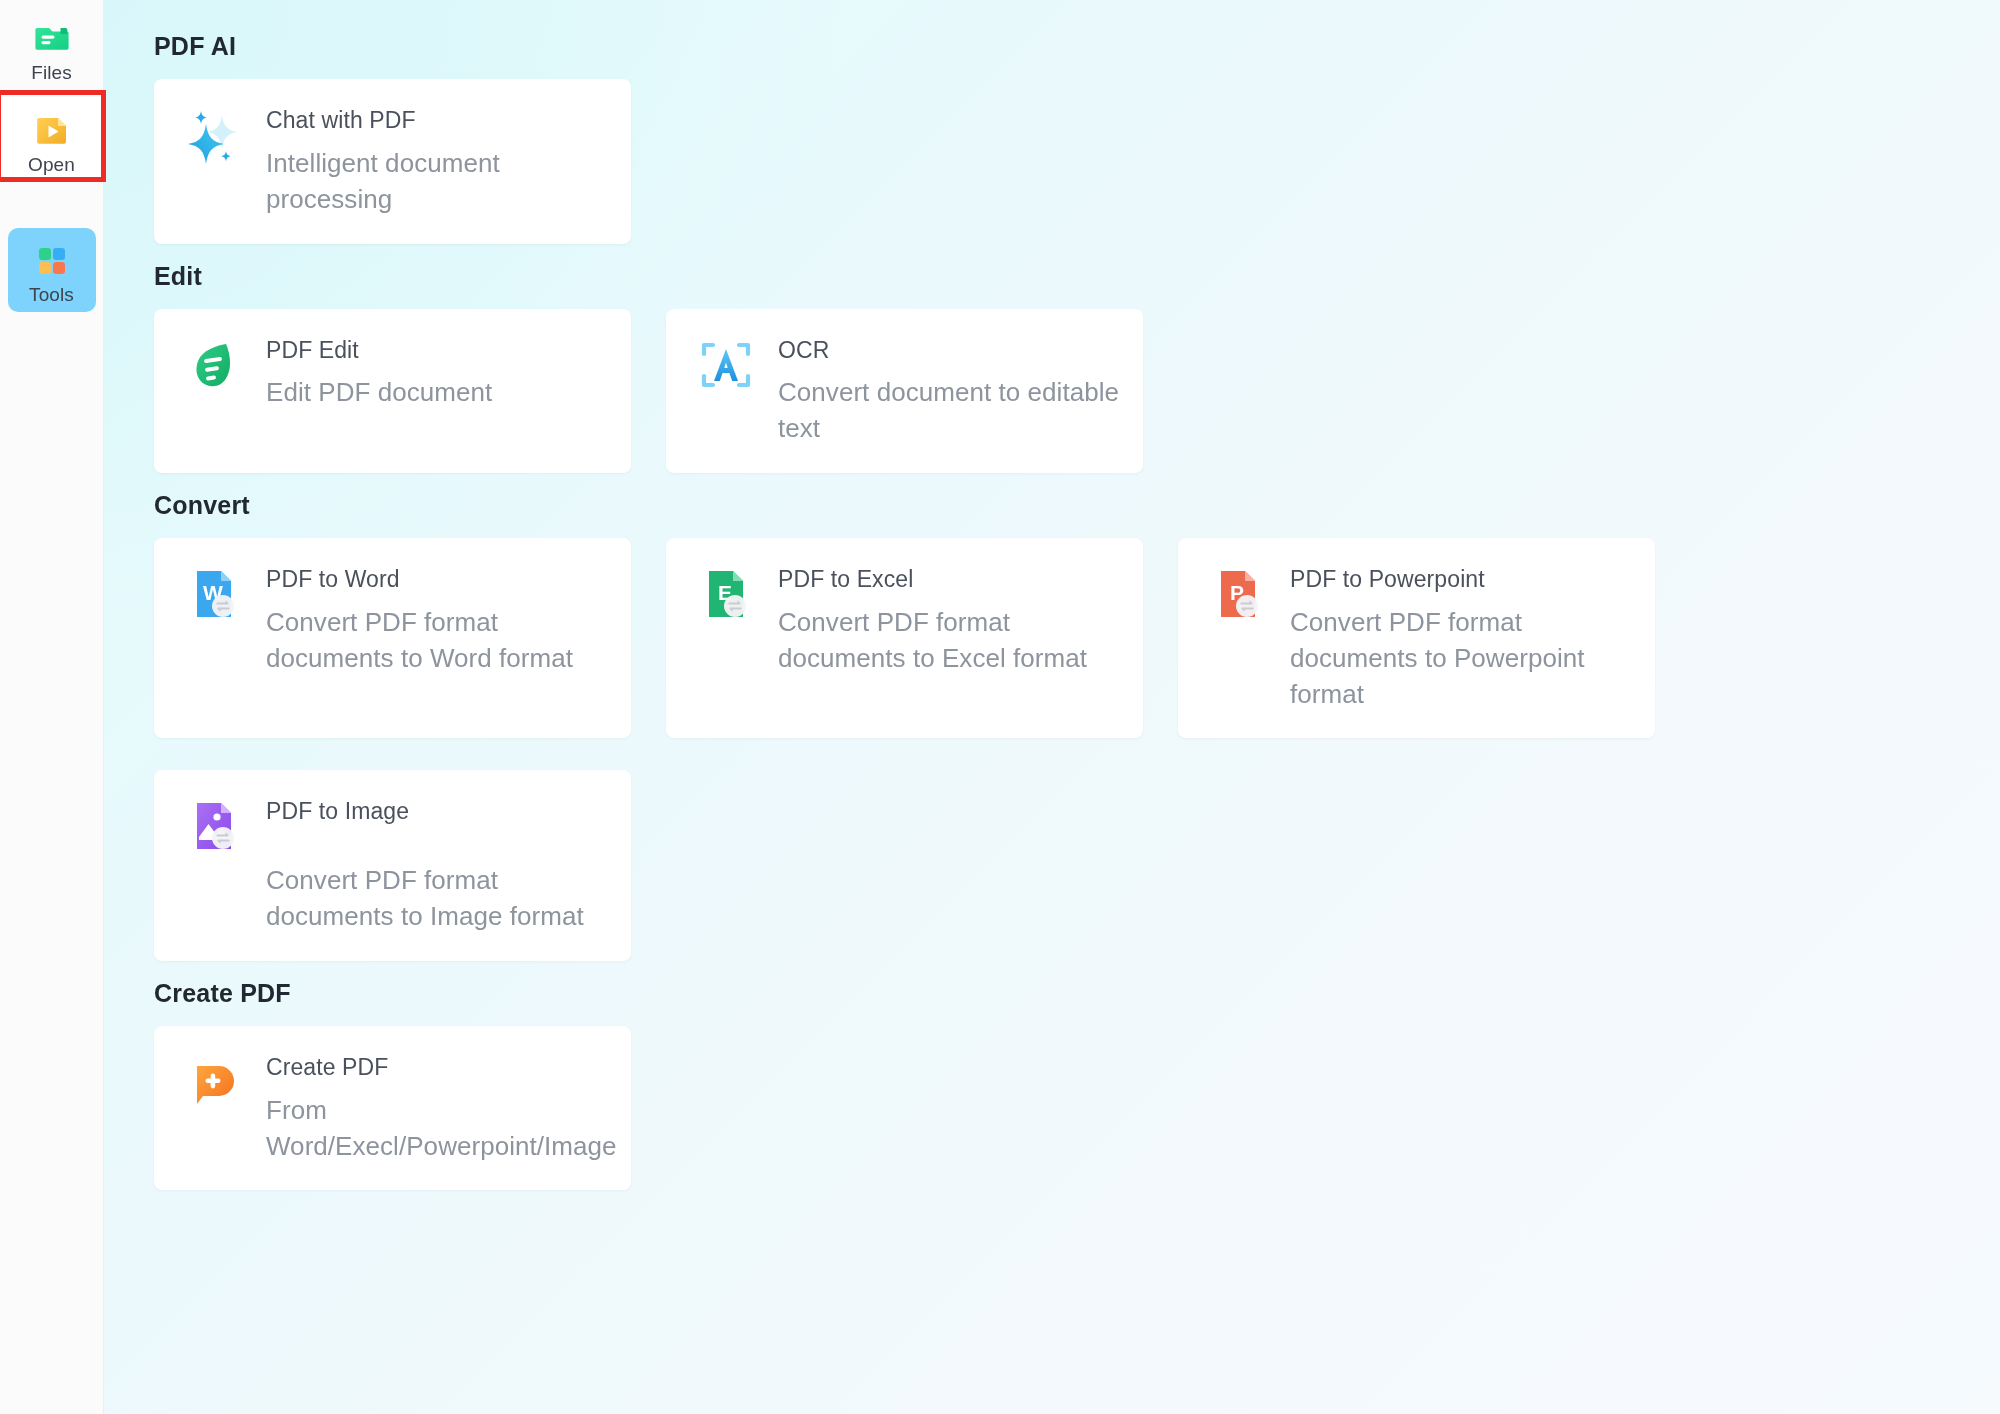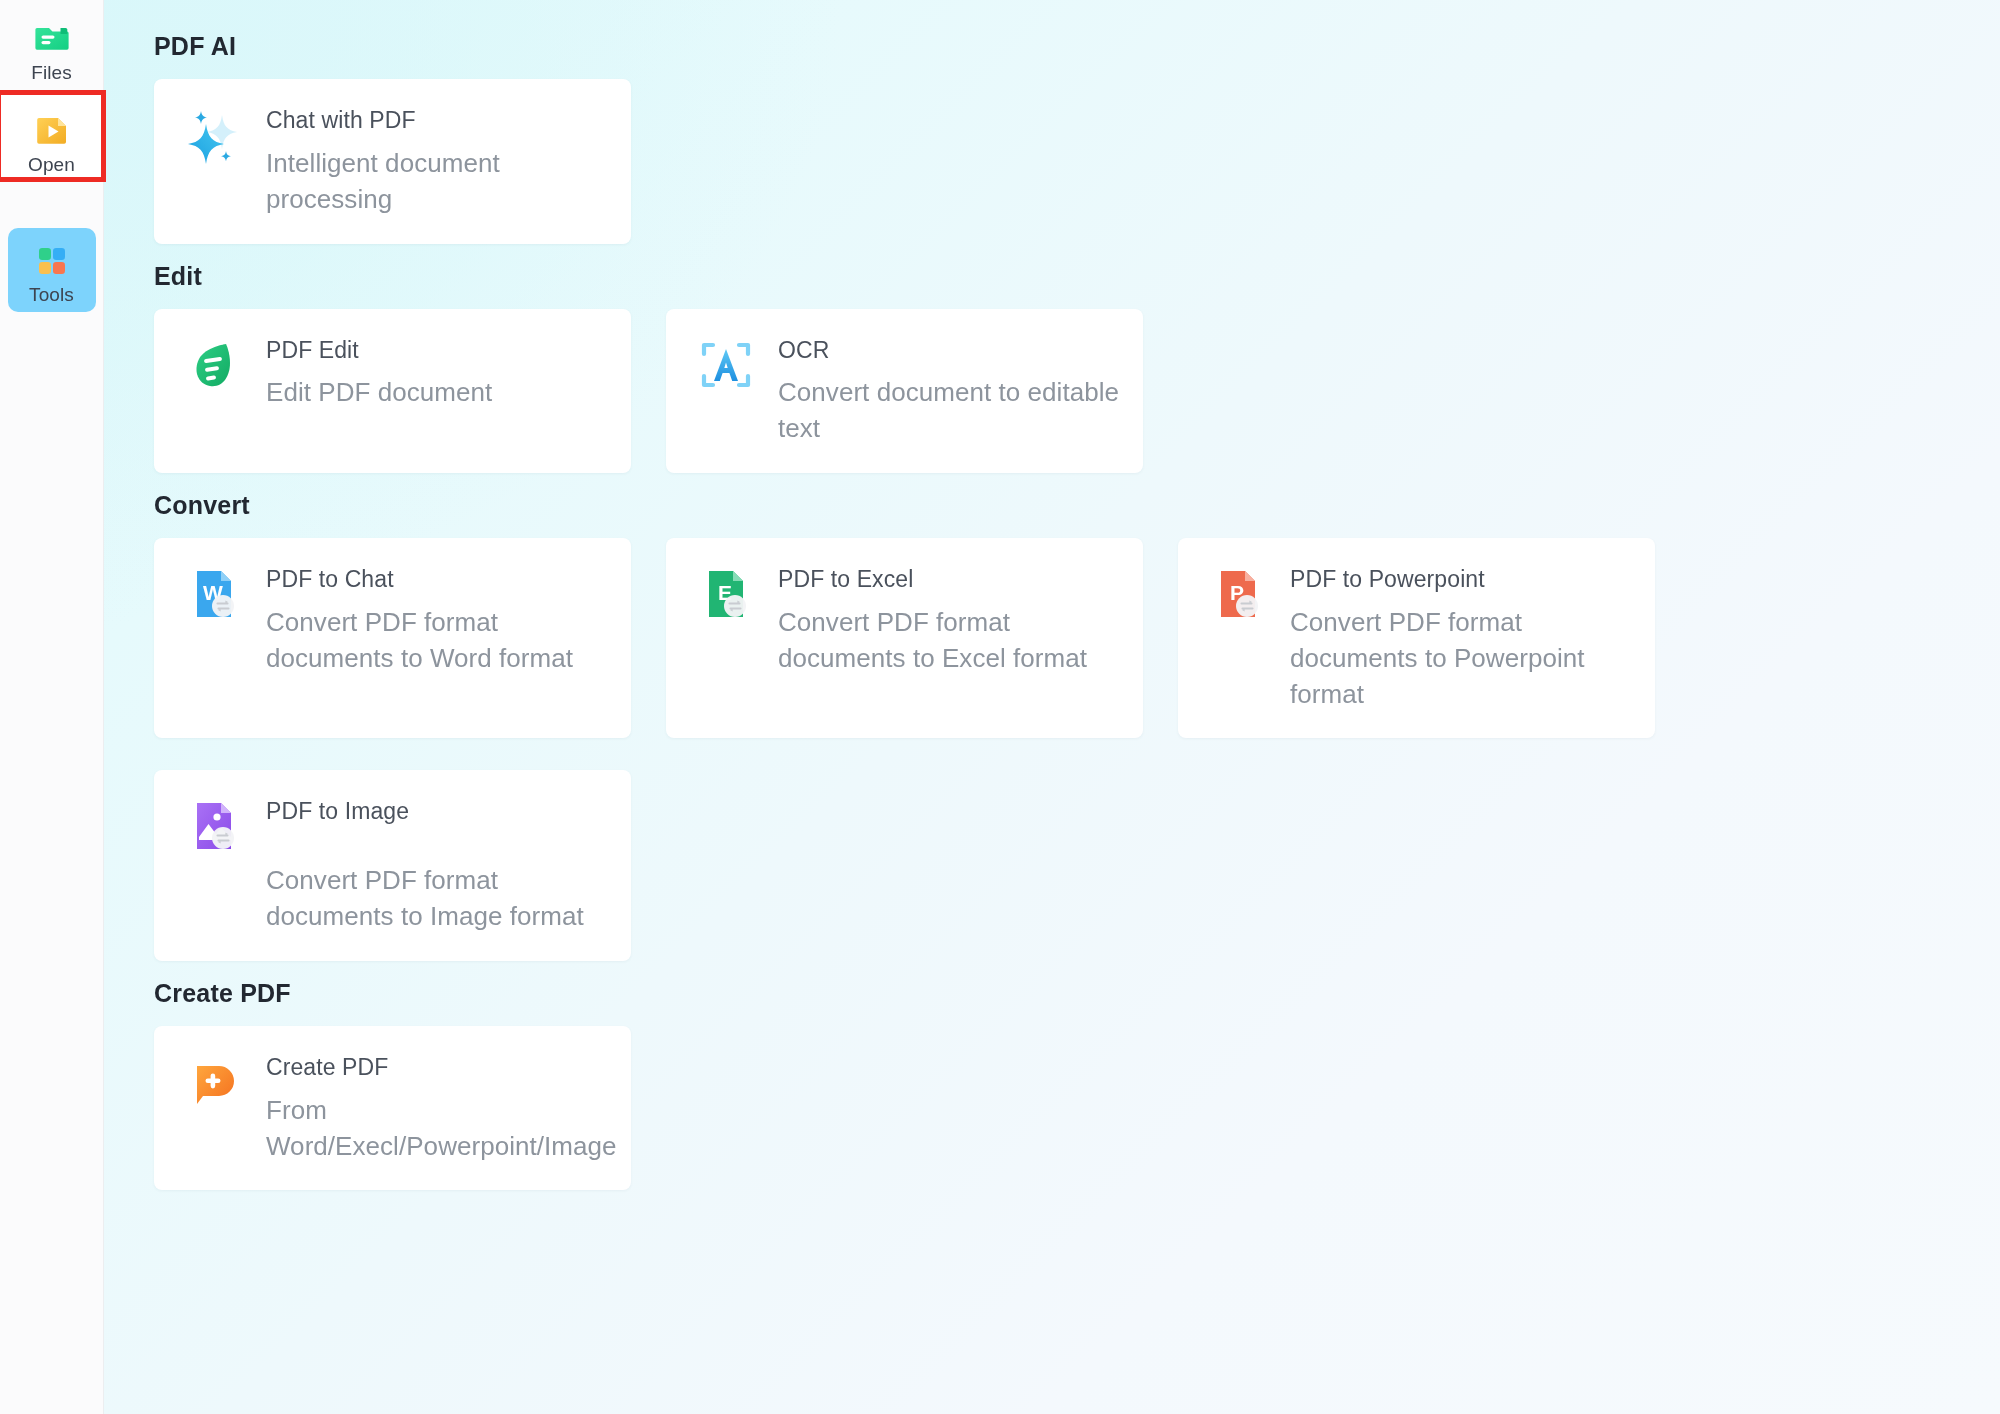--- a/index.html
+++ b/index.html
@@ -315,21 +315,21 @@
               <circle cx="37" cy="40" r="11" fill="#f2f4f6" opacity="0.96"></circle>
               <g stroke="#c9ccd1" stroke-width="2.1" fill="none" stroke-linecap="round">
                 <path d="M31.5 37.5 h10"></path>
                   <path d="M42.5 42.5 h-10"></path>
               </g>
               <path d="M42 36 l-2.6 1.5 v-3 z" fill="#c9ccd1"></path>
               <path d="M32 44 l2.6 -1.5 v3 z" fill="#c9ccd1"></path>
             </svg>
           </span>
           <span class="card-text">
-            <span class="card-title" style="display:block;">PDF to Chat</span>
+            <span class="card-title" style="display:block;">PDF to Word</span>
             <span class="card-desc" style="display:block;">Convert PDF format documents to Word format</span>
           </span>
         </div>
 
         <div class="card tall">
           <span class="card-icon">
             <svg width="56" height="56" viewBox="0 0 56 56">
               <path d="M11 5 h24 l10 10 v36 h-34 z" fill="#21b573"></path>
               <path d="M35 5 l10 10 h-10 z" fill="#86dcb6"></path>
               <text x="27" y="34" font-family="Liberation Sans, sans-serif" font-size="21" font-weight="bold" fill="#ffffff" text-anchor="middle">E</text>

